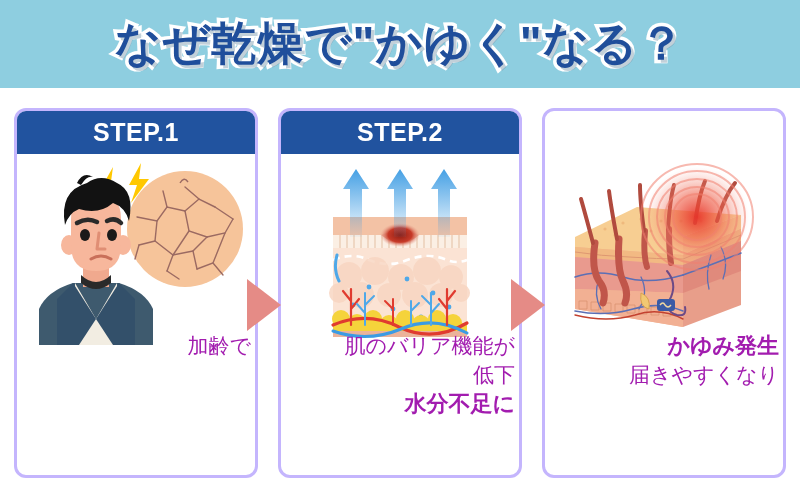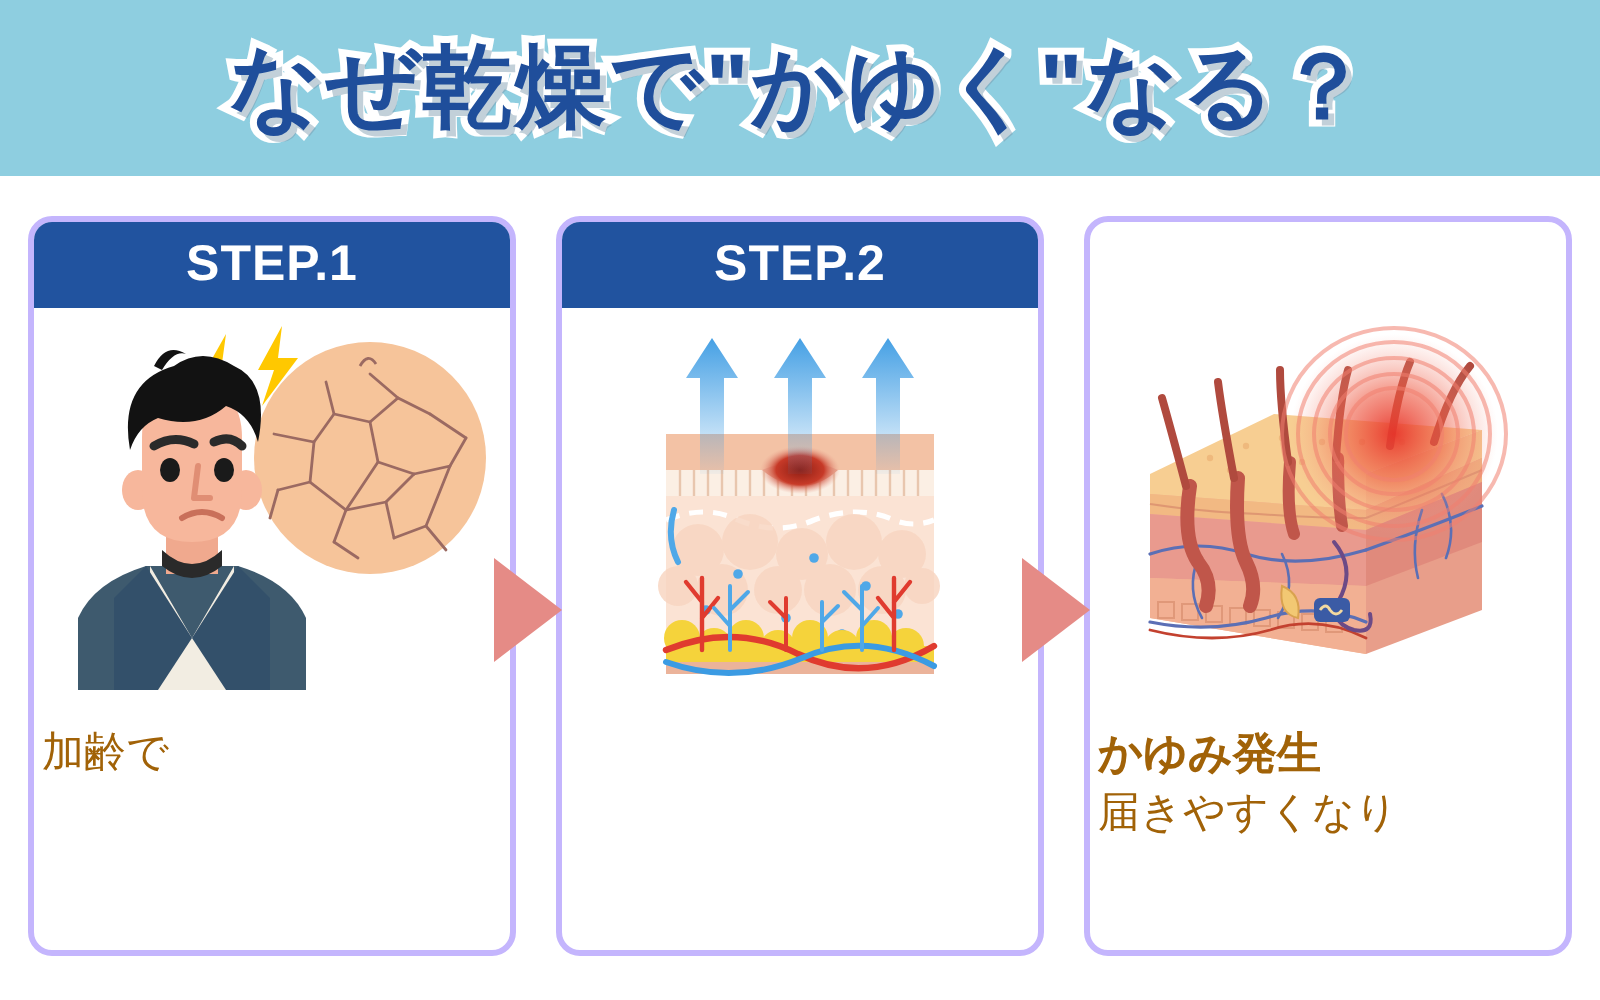--- a/index.html
+++ b/index.html
@@ -41,22 +41,22 @@
     display:flex;align-items:center;justify-content:center;
     color:#ffffff;font-size:25px;font-weight:bold;letter-spacing:.5px;
   }
 
   .illus{
     position:absolute;left:0;top:48px;width:238px;height:186px;
   }
   .illus svg{display:block;width:100%;height:100%;}
 
   .caption{
-    position:absolute;left:4px;top:251px;width:230px;
-    text-align:left;color:#a16207;
+    position:absolute;left:4px;top:220px;width:230px;
+    text-align:right;color:#a21caf;
     font-size:21px;line-height:29px;
   }
   .caption .ln{display:block;white-space:nowrap;}
   .caption .hl{
     display:inline-block;position:relative;font-weight:bold;font-size:22px;
   }
   .caption .hl::after{
     content:"";position:absolute;left:-4px;right:-4px;bottom:-1px;height:13px;
     background:#FBDC9A;z-index:-1;
   }
@@ -234,20 +234,25 @@
         <ellipse cx="119" cy="76" rx="20" ry="12" fill="url(#sore)"></ellipse>
 
         <g>
           <path d="M69 78 L81 78 L81 30 L88 30 L75 10 L62 30 L69 30 Z" fill="url(#fade)"></path>
           <path d="M113 78 L125 78 L125 30 L132 30 L119 10 L106 30 L113 30 Z" fill="url(#fade)"></path>
           <path d="M157 78 L169 78 L169 30 L176 30 L163 10 L150 30 L157 30 Z" fill="url(#fade)"></path>
         </g>
       </svg>
     </div>
 
+    <div class="caption">
+      <span class="ln">肌のバリア機能が</span>
+      <span class="ln">低下</span>
+      <span class="ln"><span class="hl">水分不足に</span></span>
+    </div>
   </div>
 
   <div class="card" id="card-3">
 
     <div class="illus">
       <svg viewBox="0 0 238 186" xmlns="http://www.w3.org/2000/svg">
         <defs>
           <radialGradient id="flare" cx="50%" cy="50%" r="50%">
             <stop offset="0" stop-color="#E8352A" stop-opacity=".95"></stop>
             <stop offset="45%" stop-color="#EE5B44" stop-opacity=".6"></stop>

